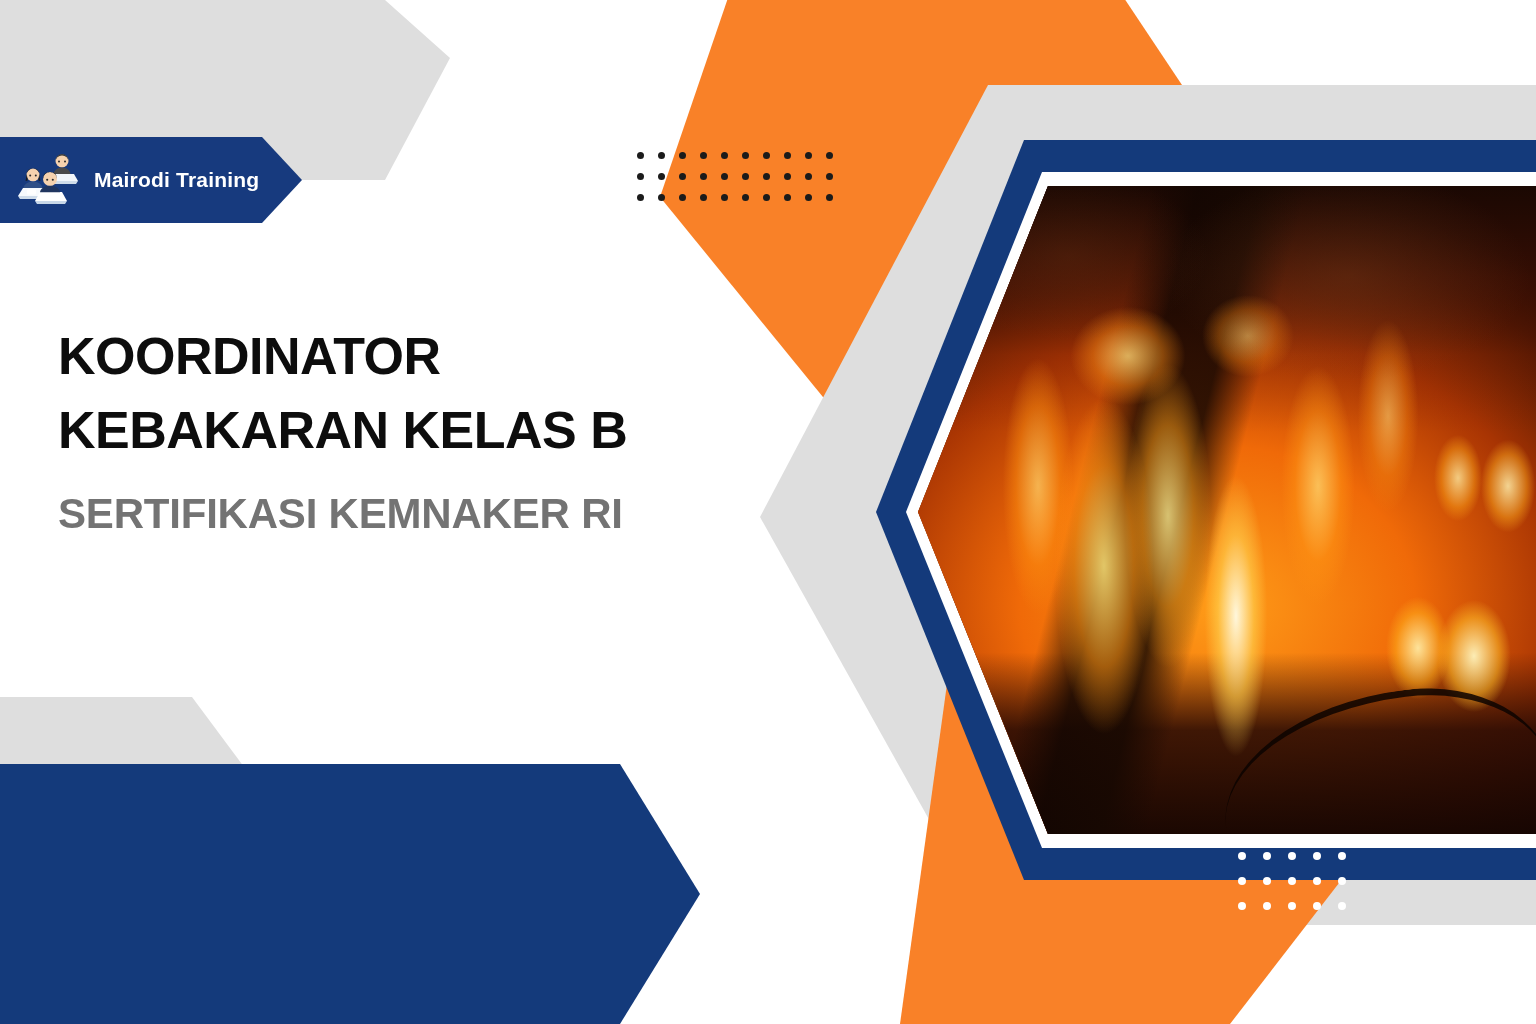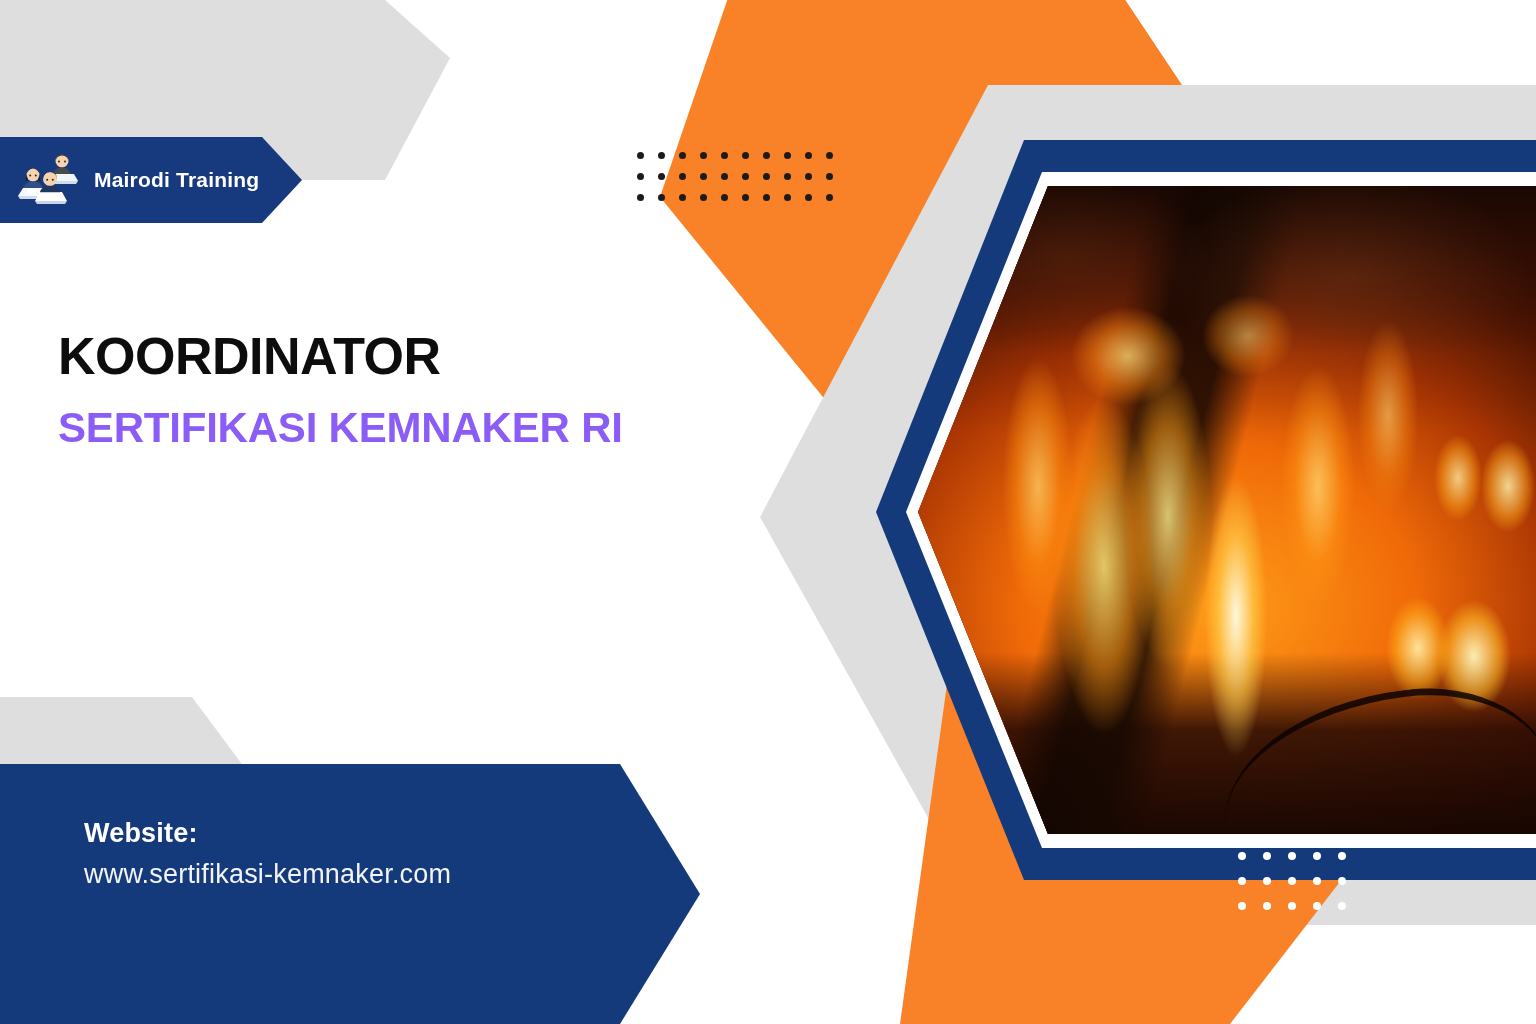--- a/index.html
+++ b/index.html
@@ -205,24 +205,24 @@
     font-weight: bold;
     color: #0d0d0d;
     letter-spacing: -0.5px;
     line-height: 1.42;
     margin: 0;
     white-space: nowrap;
   }
   .headline-line3 {
     font-size: 42px;
     font-weight: bold;
-    color: #8b5cf6;
+    color: #737373;
     letter-spacing: -0.2px;
     line-height: 1.25;
-    margin: 8px 0 0 0;
+    margin: 20px 0 0 0;
     white-space: nowrap;
   }
 
   
   .dot-grid {
     position: absolute;
     display: grid;
   }
   .dot {
     border-radius: 50%;
@@ -354,22 +354,19 @@
           <path d="M18 13.8 c-6 0 -9.5 3.2 -10 6.4 l20 0 c-.5 -3.2 -4 -6.4 -10 -6.4 Z" fill="#20355f"></path>
           <rect x="12" y="22" width="10" height="5" rx="1" fill="#ffffff"></rect>
         </g>
       </svg>
     </div>
     <span class="logo-text">Mairodi Training</span>
   </div>
 
   <div class="headline">
     <h1 class="headline-line1">KOORDINATOR</h1>
+    <h1 class="headline-line2">KEBAKARAN KELAS B</h1>
     <h2 class="headline-line3">SERTIFIKASI KEMNAKER RI</h2>
   </div>
 
   <div class="navy-bottom"></div>
-  <div class="website-block">
-    <p class="website-label">Website:</p>
-    <p class="website-url">www.sertifikasi-kemnaker.com</p>
-  </div>
 
 </div>
 
 </body></html>

